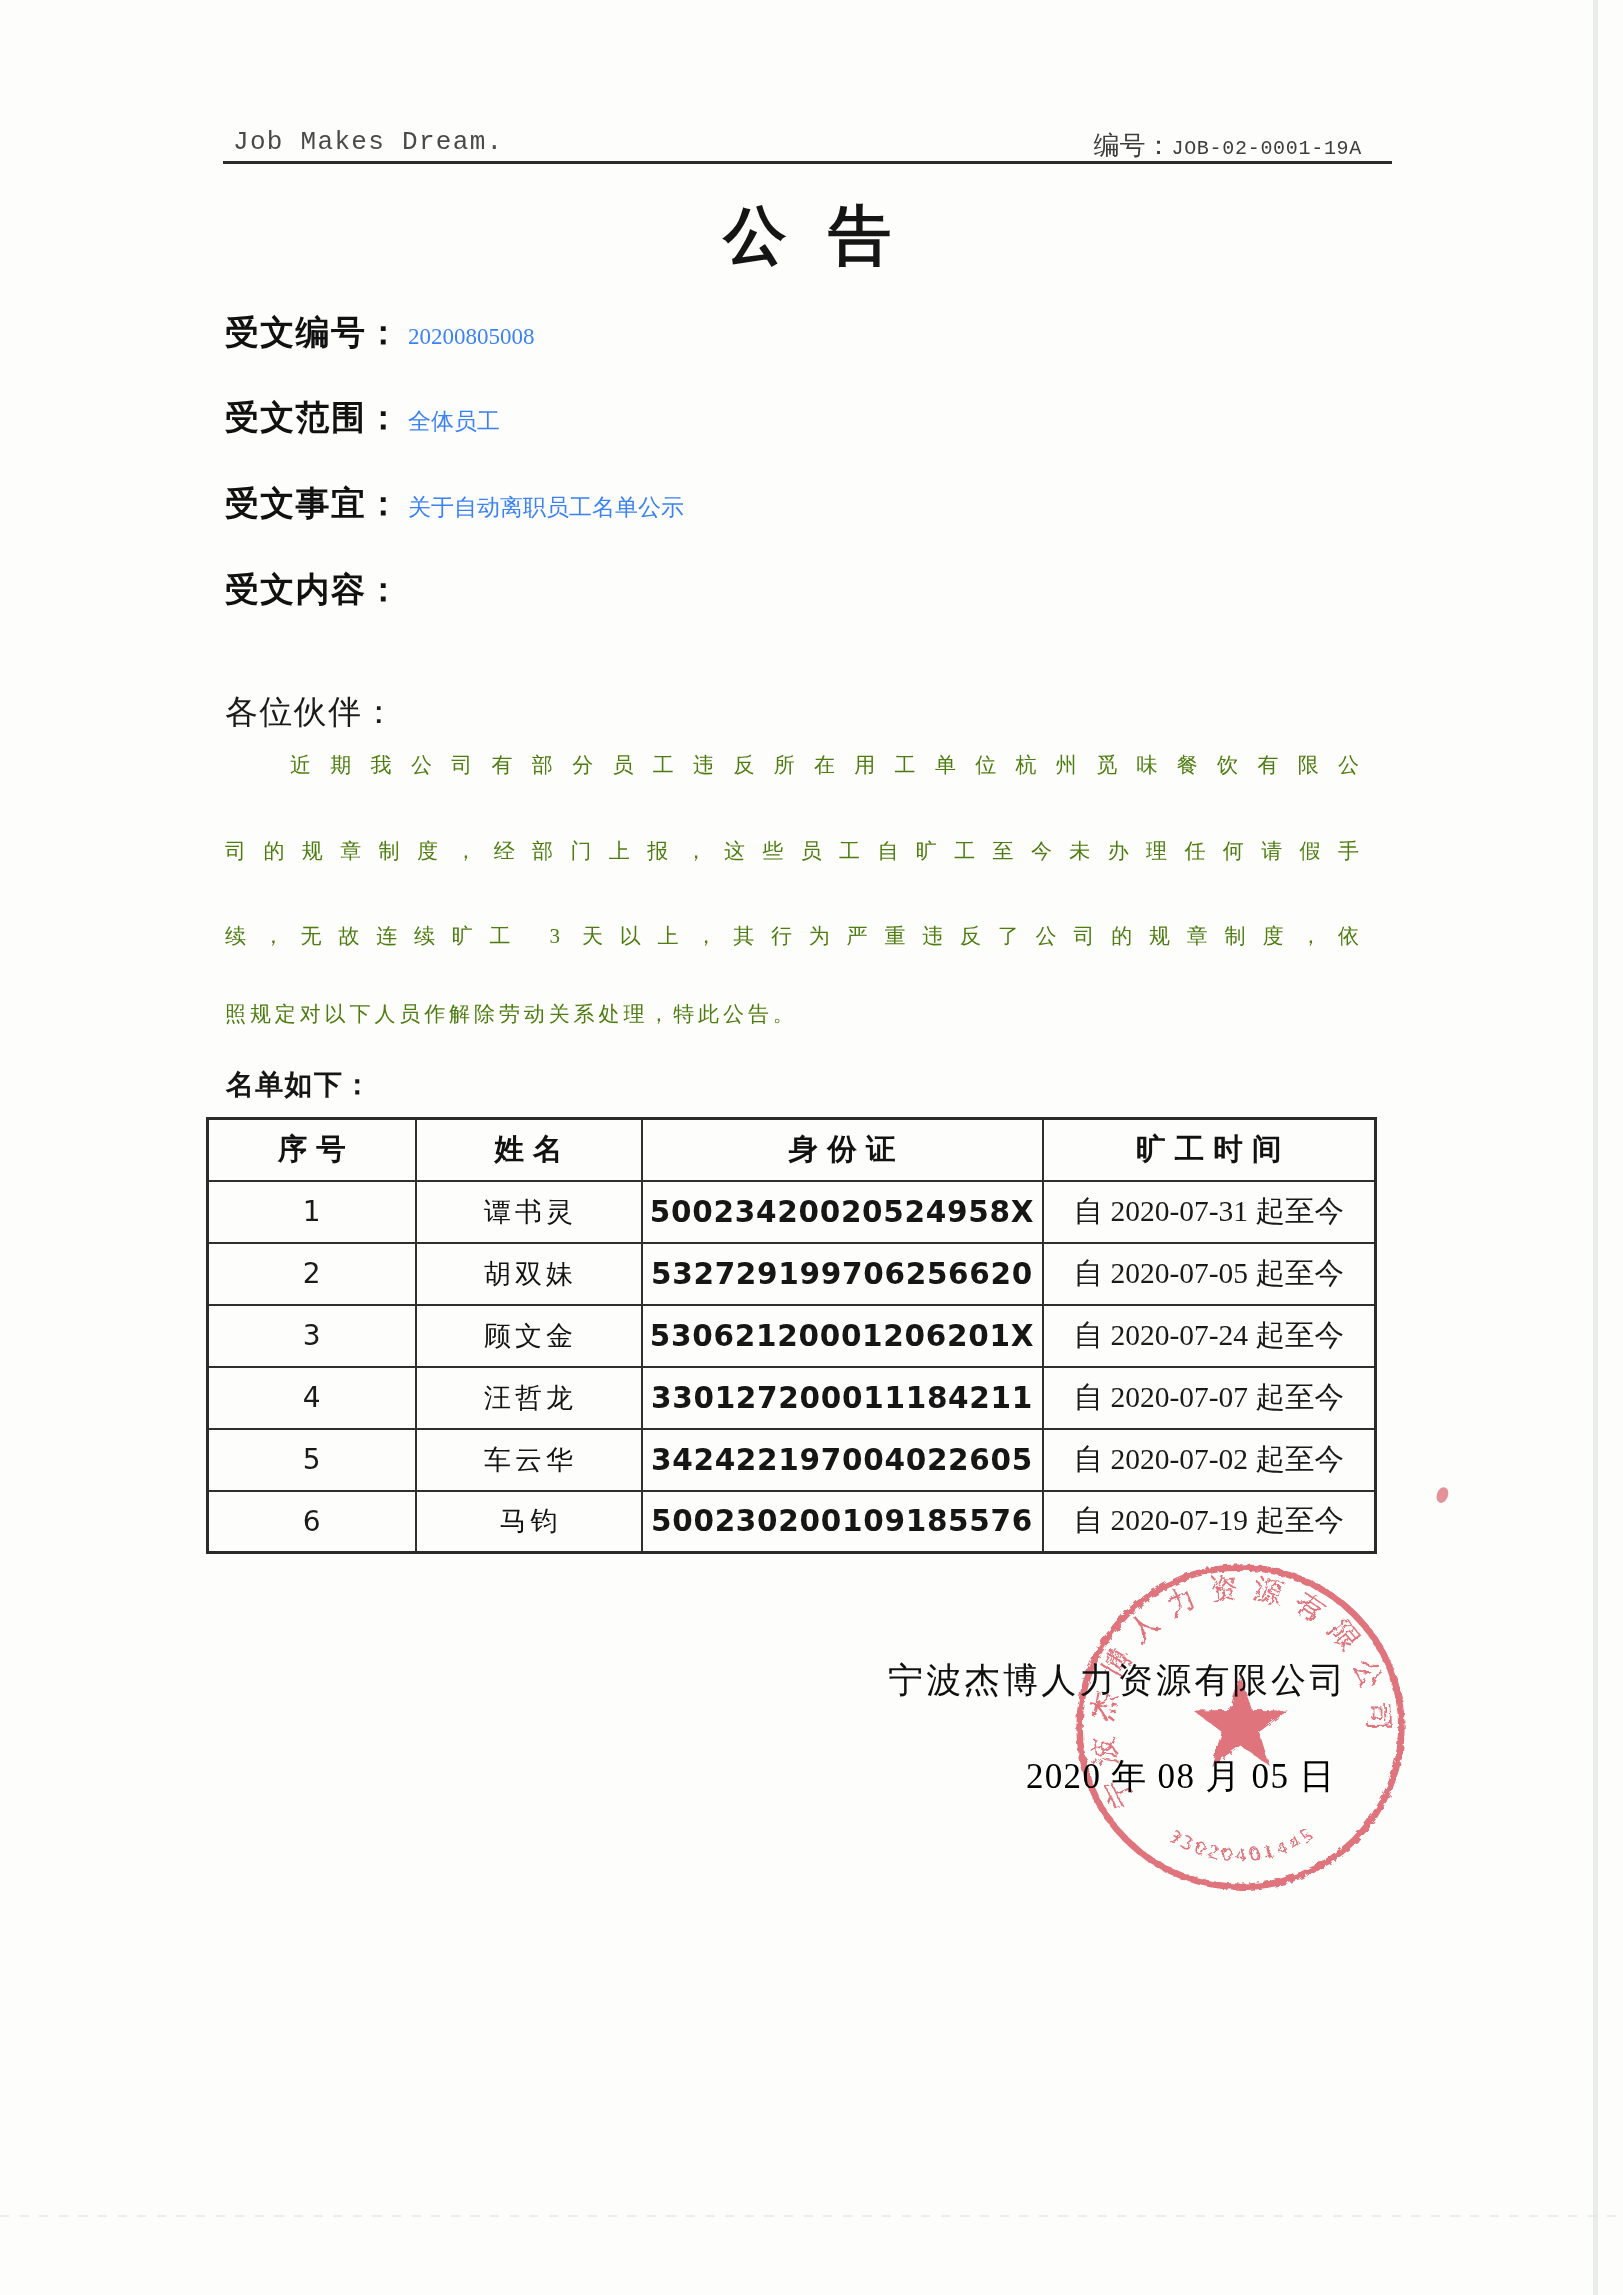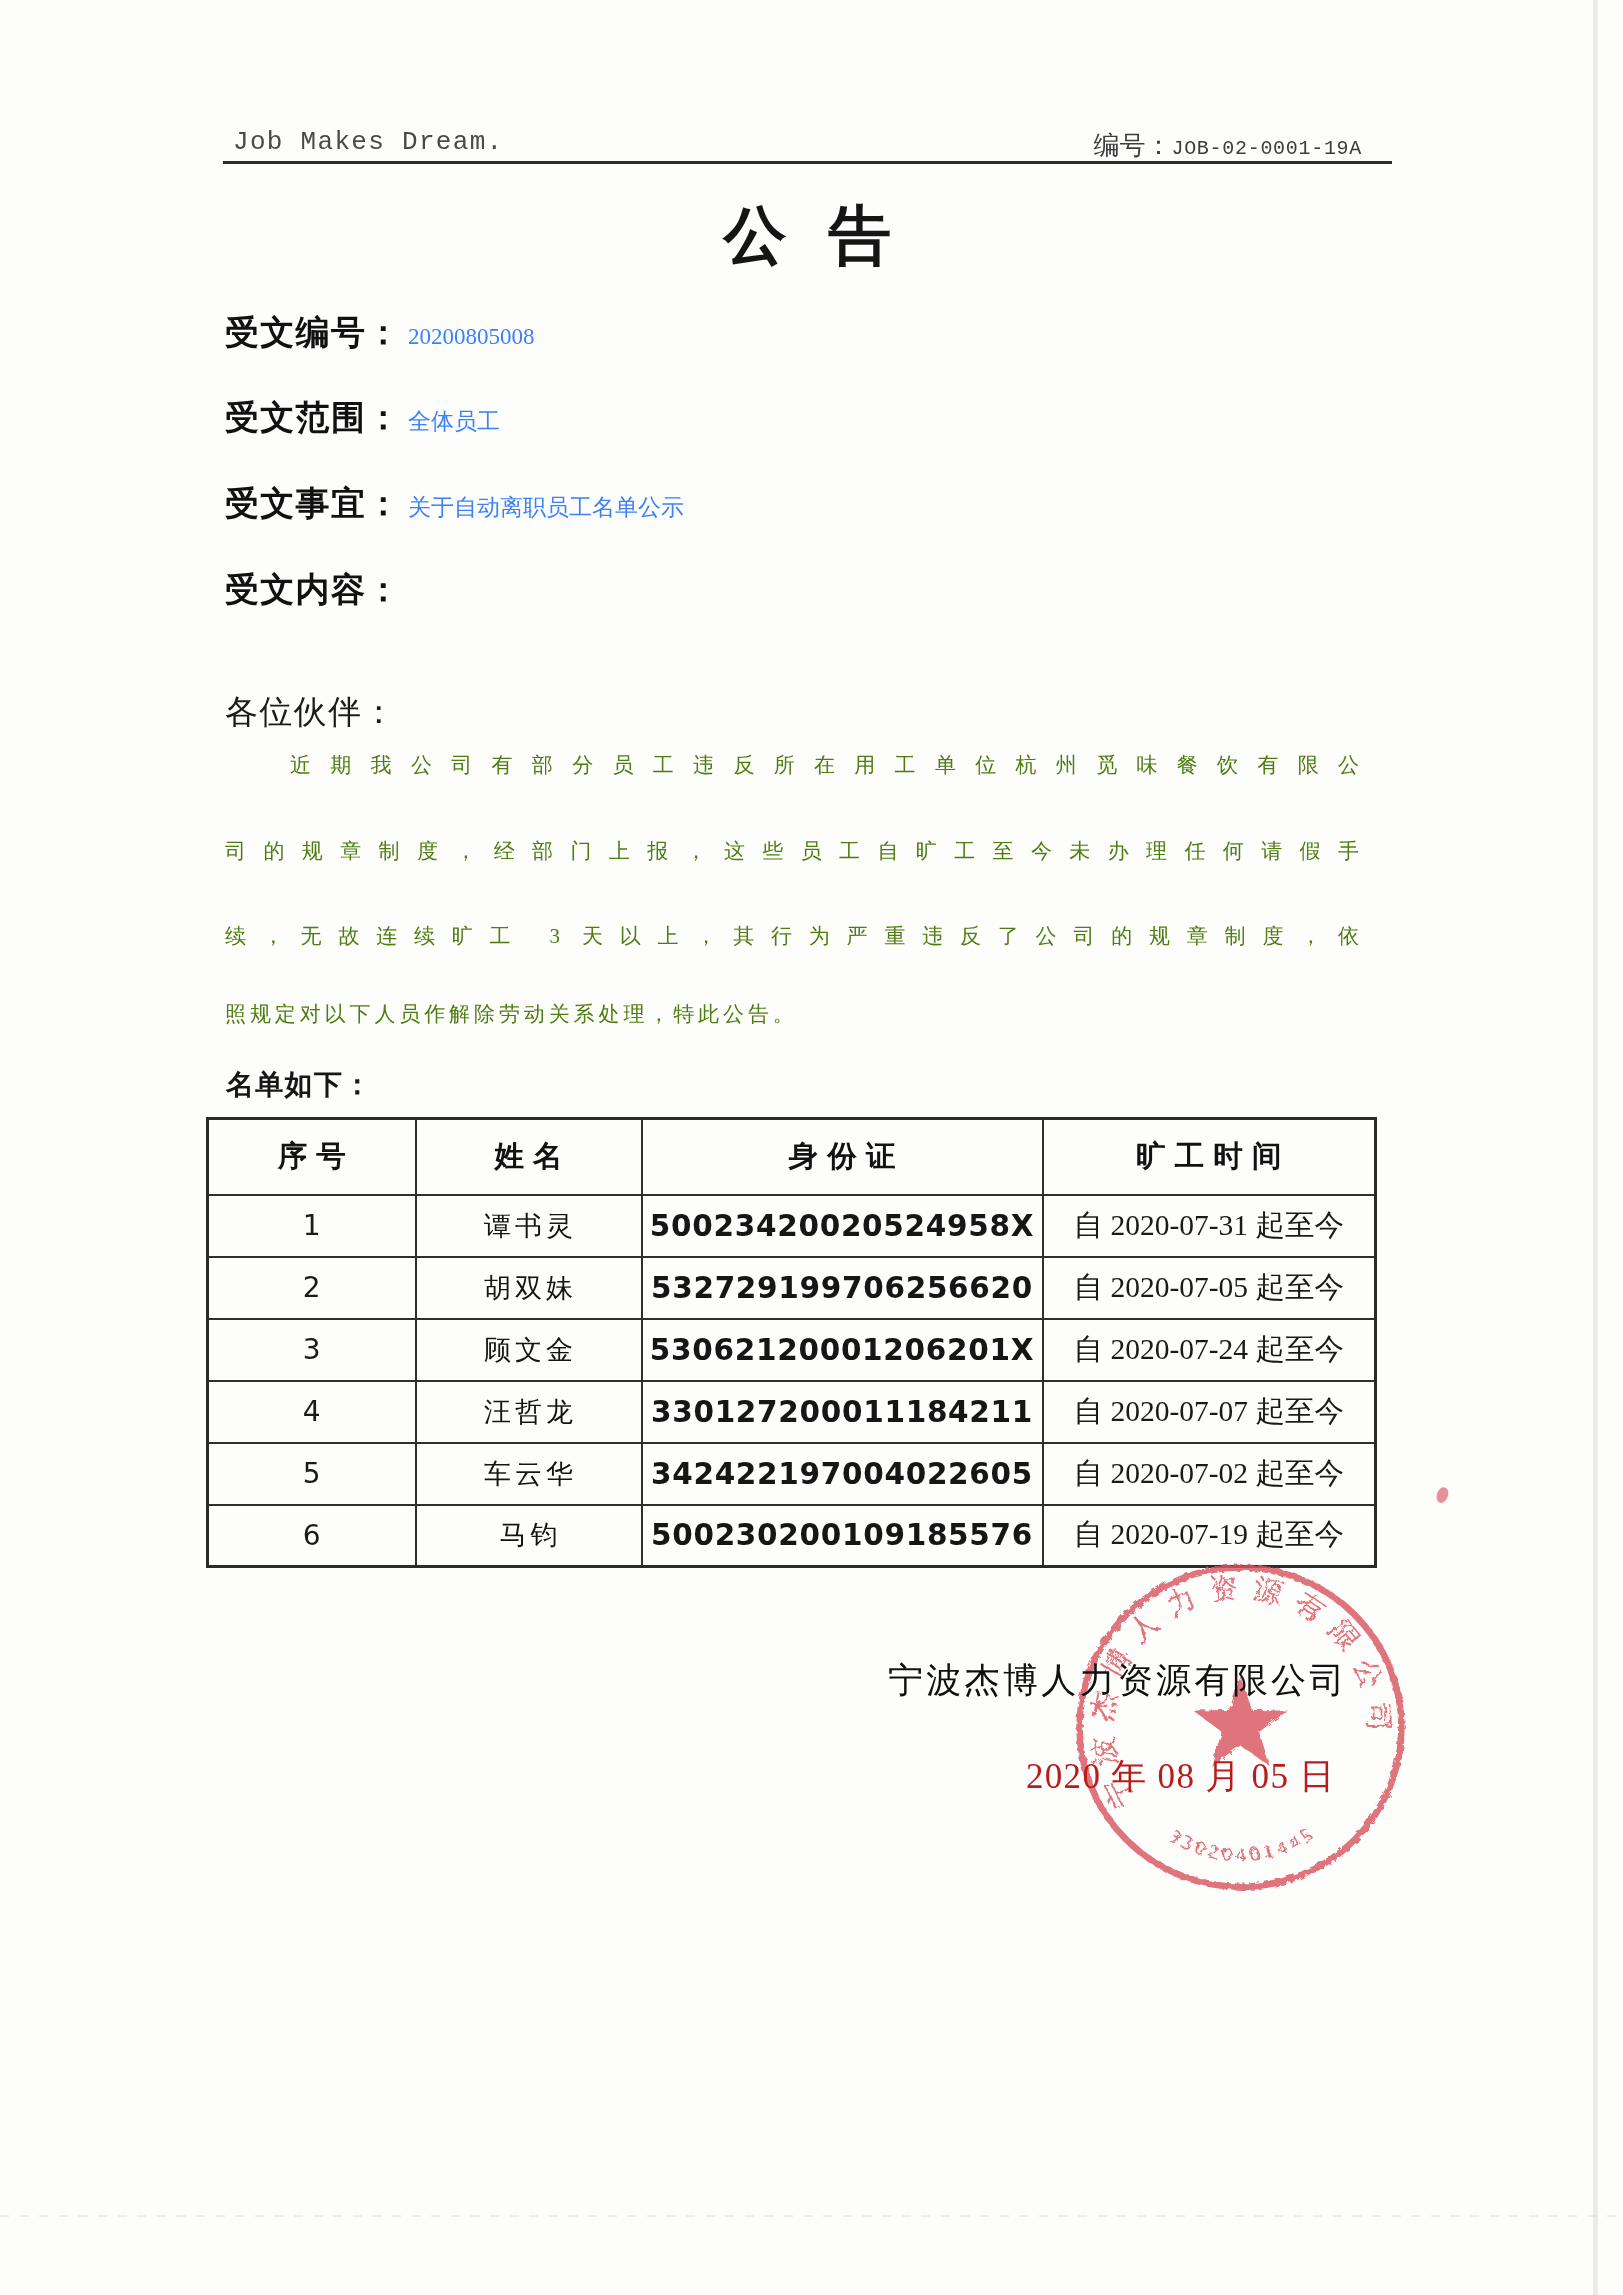--- a/index.html
+++ b/index.html
@@ -66,21 +66,21 @@
     position:absolute;left:206px;top:1117px;
     border-collapse:collapse;table-layout:fixed;
     width:1169px;
     border:3.3px solid #2b2b2b;
   }
   .roster th,.roster td{
     border:2px solid #2f2f2f;
     text-align:center;vertical-align:middle;
     padding:0;overflow:hidden;
   }
-  .roster thead tr{height:76px;}
+  .roster thead tr{height:62px;}
   .roster tbody tr{height:62px;}
   .roster th{
     font-family:"Liberation Sans","DejaVu Sans",sans-serif;
     font-size:29.5px;font-weight:700;letter-spacing:9.2px;color:#121212;
     text-indent:9.2px; 
   }
   .c-seq{
     font-family:"DejaVu Sans","Liberation Sans",sans-serif;
     font-size:28px;color:#1a1a1a;
   }
@@ -91,21 +91,21 @@
   }
   .c-date{font-size:29.5px;color:#1a1a1a;}
 
   
   .company{
     left:888px;top:1657px;
     font-size:35px;letter-spacing:3.3px;color:#101010;z-index:3;
   }
   .sig-date{
     left:1026px;top:1753px;
-    font-size:35px;letter-spacing:1.3px;color:#b91c1c;z-index:3;
+    font-size:35px;letter-spacing:1.3px;color:#000000;z-index:3;
   }
 
   
   .stamp{left:1073px;top:1561px;z-index:2;opacity:.82;}
 
   
   .edge-streak{
     left:1593px;top:0;width:5.2px;height:2295px;
     background:#e7eae6;opacity:.9;
   }

